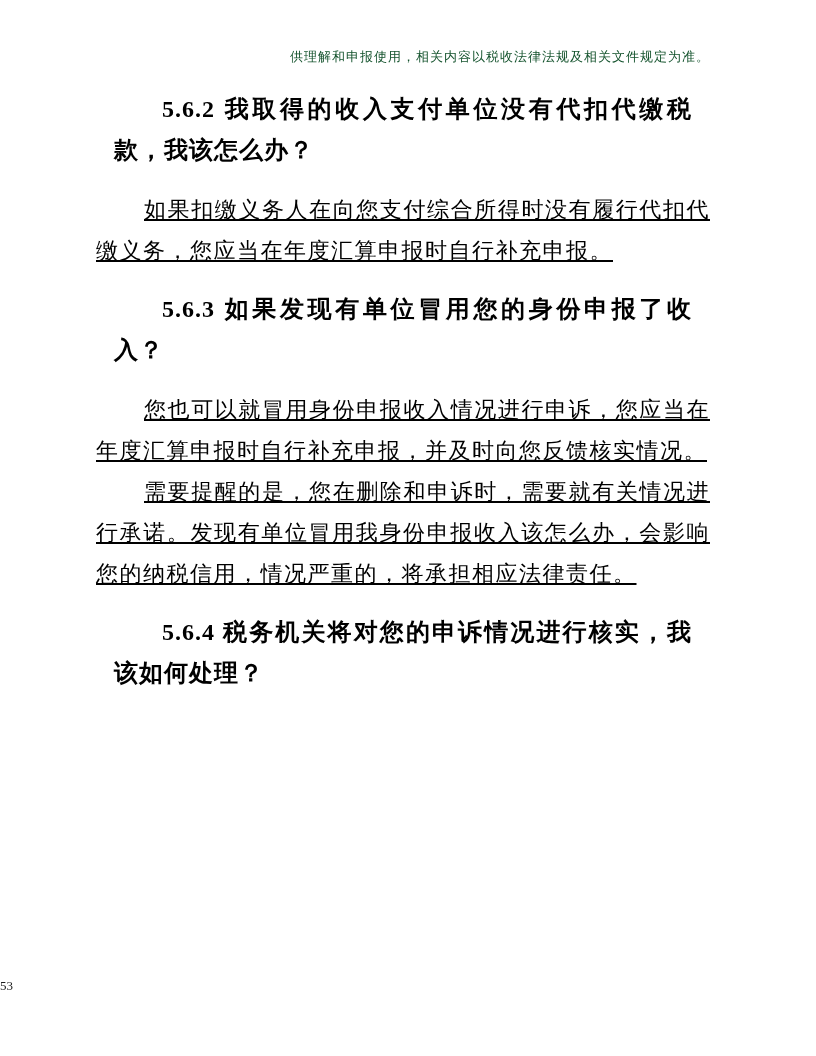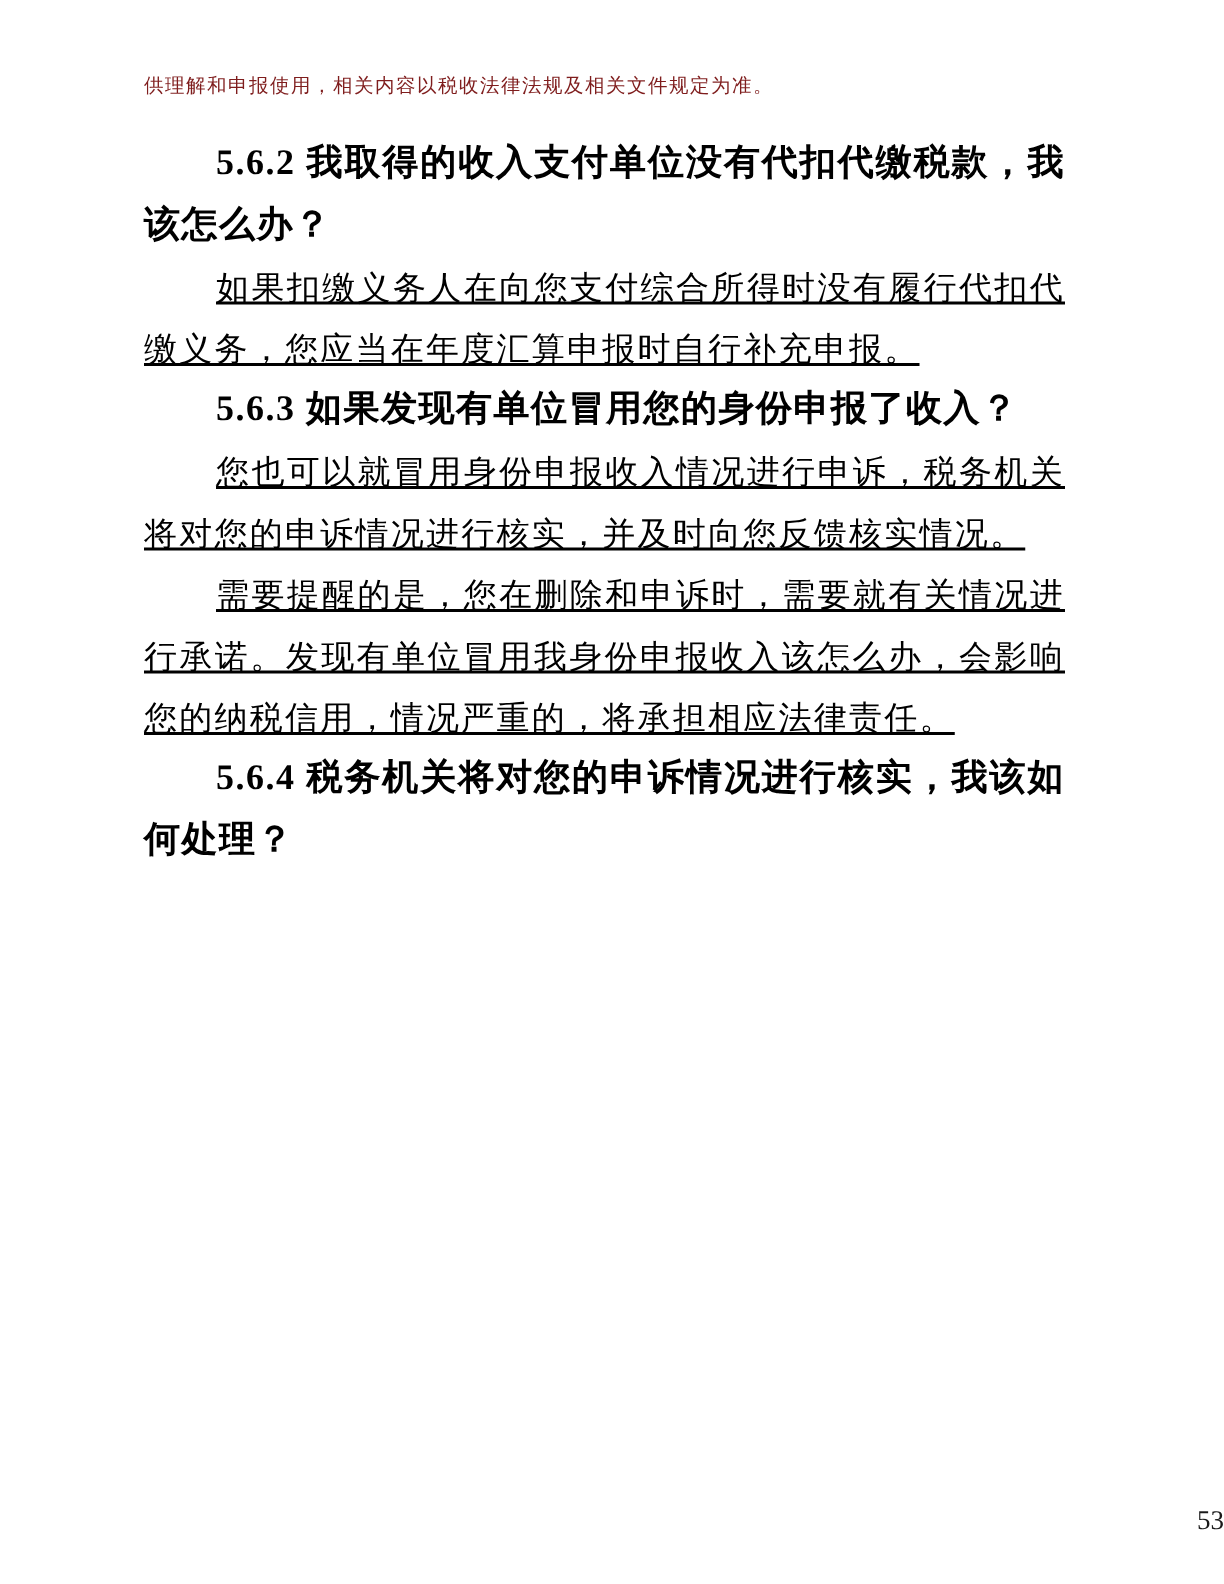--- a/index.html
+++ b/index.html
@@ -12,30 +12,31 @@
     width: 816px;
     height: 1056px;
     background: #ffffff;
     box-sizing: border-box;
     padding: 46px 106px 0 96px;
     font-family: "Liberation Serif", "DejaVu Serif", serif;
     color: #000000;
     overflow: hidden;
   }
   .disclaimer {
+    text-align: right;
     font-size: 13px;
     line-height: 21px;
     letter-spacing: 1px;
-    color: #7f1d1d;
+    color: #14532d;
   }
   .content {
     margin-top: 22px;
   }
   .content .heading {
-    margin: 0;
+    margin: 18px;
     font-size: 24px;
     font-weight: bold;
     line-height: 41px;
     text-indent: 48px;
     text-align: justify;
     letter-spacing: 1px;
   }
   .content .para {
     margin: 0;
     font-size: 22px;
@@ -43,39 +44,39 @@
     line-height: 41px;
     text-indent: 48px;
     text-align: justify;
     letter-spacing: 1.5px;
     text-decoration: underline;
   }
   .page-footer {
     position: absolute;
     left: 0;
     right: 0;
-    top: 1003px;
-    text-align: right;
-    font-size: 18px;
+    top: 978px;
+    text-align: left;
+    font-size: 13px;
     color: #1a1a1a;
   }
 </style>
 </head>
 <body>
 
 <div class="page">
 
   <div class="disclaimer">
     <div>供理解和申报使用，相关内容以税收法律法规及相关文件规定为准。</div>
   </div>
 
   <div class="content">
     <h2 class="heading">5.6.2 我取得的收入支付单位没有代扣代缴税款，我该怎么办？</h2>
     <p class="para">如果扣缴义务人在向您支付综合所得时没有履行代扣代缴义务，您应当在年度汇算申报时自行补充申报。</p>
     <h2 class="heading">5.6.3 如果发现有单位冒用您的身份申报了收入？</h2>
-    <p class="para">您也可以就冒用身份申报收入情况进行申诉，税务机关将对您的申诉情况进行核实，并及时向您反馈核实情况。</p>
+    <p class="para">您也可以就冒用身份申报收入情况进行申诉，您应当在年度汇算申报时自行补充申报，并及时向您反馈核实情况。</p>
     <p class="para">需要提醒的是，您在删除和申诉时，需要就有关情况进行承诺。发现有单位冒用我身份申报收入该怎么办，会影响您的纳税信用，情况严重的，将承担相应法律责任。</p>
     <h2 class="heading">5.6.4 税务机关将对您的申诉情况进行核实，我该如何处理？</h2>
   </div>
 
   <div class="page-footer">53</div>
 
 </div>
 
 </body></html>

